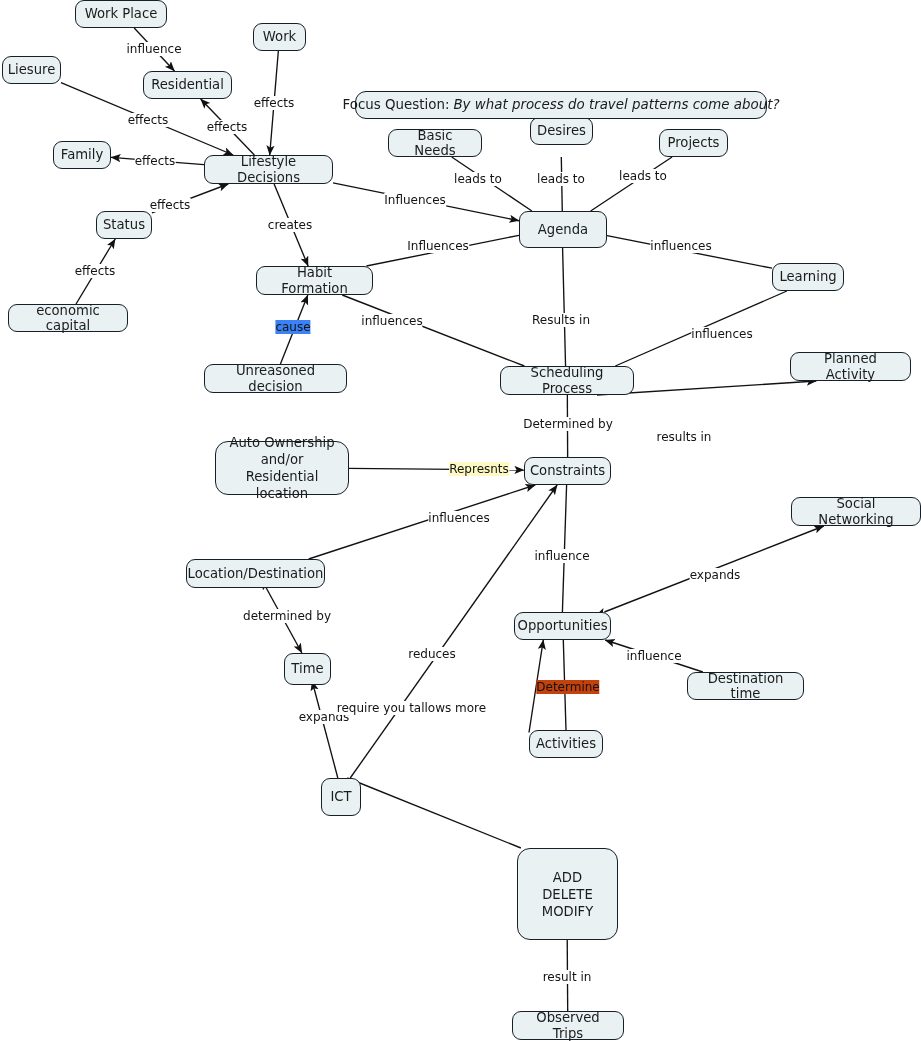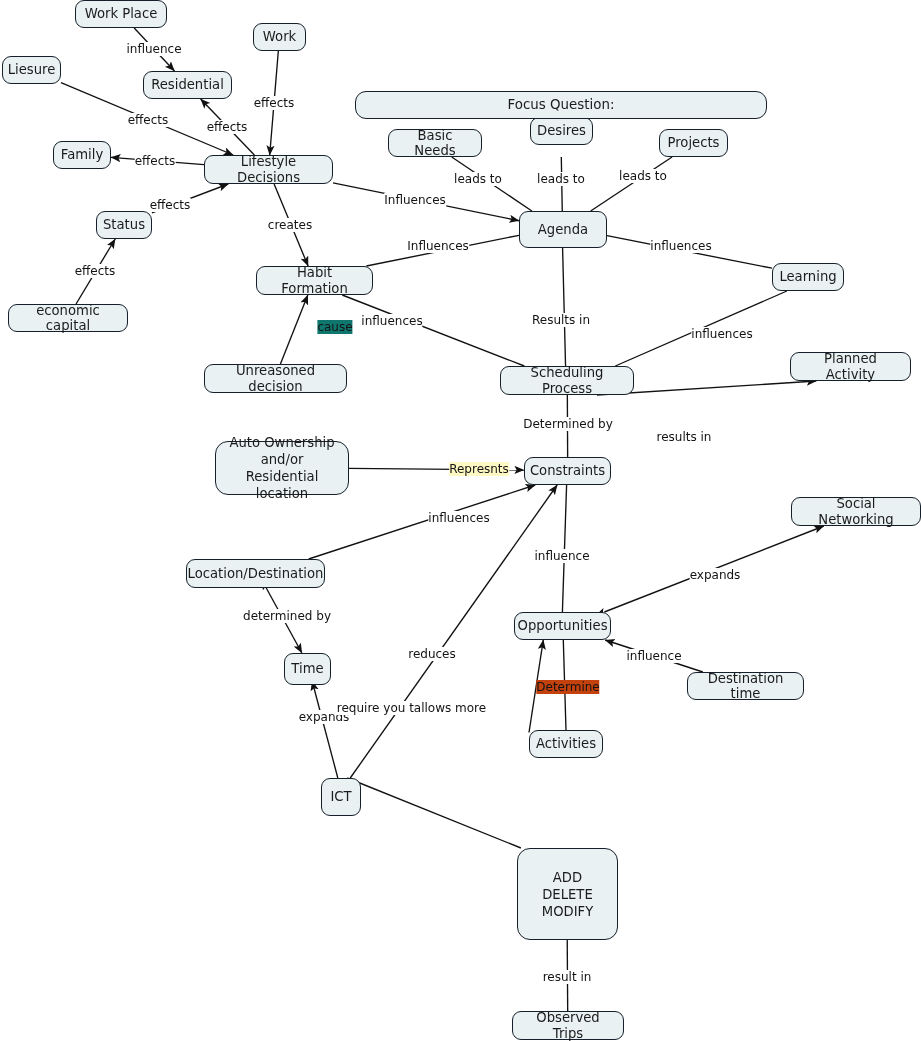--- a/index.html
+++ b/index.html
@@ -140,40 +140,41 @@
       <div class="node" style="left: 284px; top: 653px; width: 47px; height: 32px;">Time</div>
       <div class="node" style="left: 687px; top: 672px; width: 117px; height: 28px;">Destination time</div>
       <div class="node" style="left: 529px; top: 730px; width: 74px; height: 28px;">Activities</div>
       <div class="node" style="left: 321px; top: 778px; width: 40px; height: 38px;">ICT</div>
       <div class="node big" style="left: 517px; top: 848px; width: 101px; height: 92px;">ADD
 DELETE
 MODIFY</div>
       <div class="node" style="left: 512px; top: 1011px; width: 112px; height: 29px;">Observed Trips</div>
       <div class="node focus" style="left: 355px; top: 91px; width: 412px; height: 28px;">
         <span class="fq-label">Focus Question:</span>
+        <span class="fq-text">By what process do travel patterns come about?</span>
       </div>
     </div>
   <div id="label-layer">
       <div class="edge-label" style="left: 154px; top: 49px; background: rgb(255, 255, 255);">influence</div>
       <div class="edge-label" style="left: 274px; top: 103px; background: rgb(255, 255, 255);">effects</div>
       <div class="edge-label" style="left: 148px; top: 120px; background: rgb(255, 255, 255);">effects</div>
       <div class="edge-label" style="left: 227px; top: 127px; background: rgb(255, 255, 255);">effects</div>
       <div class="edge-label" style="left: 155px; top: 161px; background: rgb(255, 255, 255);">effects</div>
       <div class="edge-label" style="left: 170px; top: 205px; background: rgb(255, 255, 255);">effects</div>
       <div class="edge-label" style="left: 95px; top: 271px; background: rgb(255, 255, 255);">effects</div>
       <div class="edge-label" style="left: 415px; top: 200px; background: rgb(255, 255, 255);">Influences</div>
       <div class="edge-label" style="left: 290px; top: 225px; background: rgb(255, 255, 255);">creates</div>
       <div class="edge-label" style="left: 478px; top: 179px; background: rgb(255, 255, 255);">leads to</div>
       <div class="edge-label" style="left: 561px; top: 179px; background: rgb(255, 255, 255);">leads to</div>
       <div class="edge-label" style="left: 643px; top: 176px; background: rgb(255, 255, 255);">leads to</div>
       <div class="edge-label" style="left: 438px; top: 246px; background: rgb(255, 255, 255);">Influences</div>
       <div class="edge-label" style="left: 681px; top: 246px; background: rgb(255, 255, 255);">influences</div>
       <div class="edge-label" style="left: 561px; top: 320px; background: rgb(255, 255, 255);">Results in</div>
       <div class="edge-label" style="left: 392px; top: 321px; background: rgb(255, 255, 255);">influences</div>
-      <div class="edge-label" style="left: 293px; top: 327px; background: #0f766e; margin-left: 42px;">cause</div>
+      <div class="edge-label" style="left: 293px; top: 327px; background: #3b82f6;">cause</div>
       <div class="edge-label" style="left: 722px; top: 334px; background: rgb(255, 255, 255);">influences</div>
       <div class="edge-label" style="left: 568px; top: 424px; background: rgb(255, 255, 255);">Determined by</div>
       <div class="edge-label" style="left: 684px; top: 437px; background: rgb(255, 255, 255);">results in</div>
       <div class="edge-label" style="left: 479px; top: 469px; background: #fef9c3;">Represnts</div>
       <div class="edge-label" style="left: 459px; top: 518px; background: rgb(255, 255, 255);">influences</div>
       <div class="edge-label" style="left: 562px; top: 556px; background: rgb(255, 255, 255);">influence</div>
       <div class="edge-label" style="left: 715px; top: 575px; background: rgb(255, 255, 255);">expands</div>
       <div class="edge-label" style="left: 287px; top: 616px; background: rgb(255, 255, 255);">determined by</div>
       <div class="edge-label" style="left: 654px; top: 656px; background: rgb(255, 255, 255);">influence</div>
       <div class="edge-label" style="left: 568px; top: 687px; background: #c2410c;">Determine</div>

